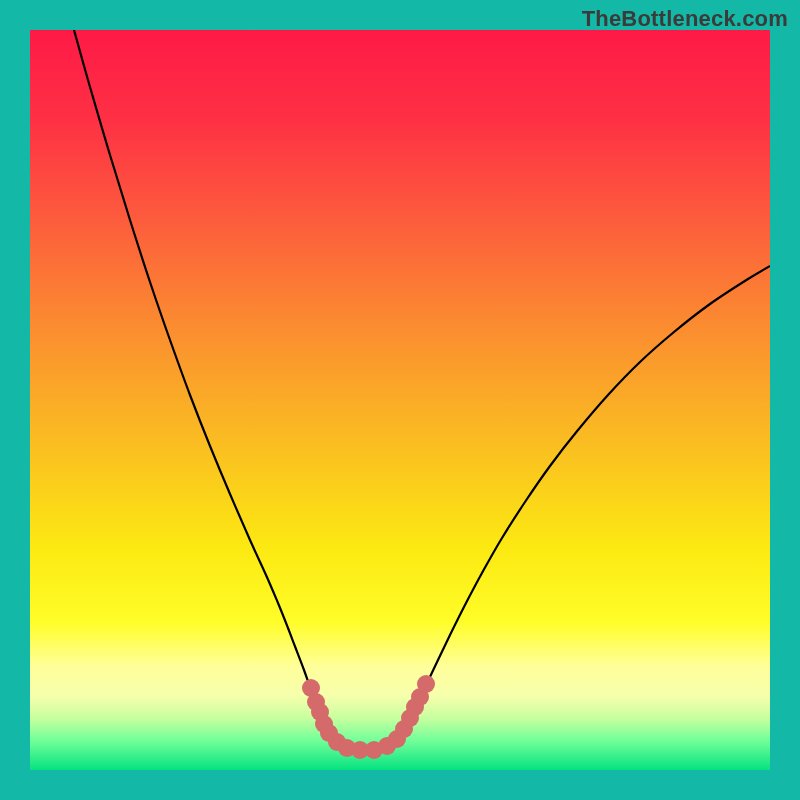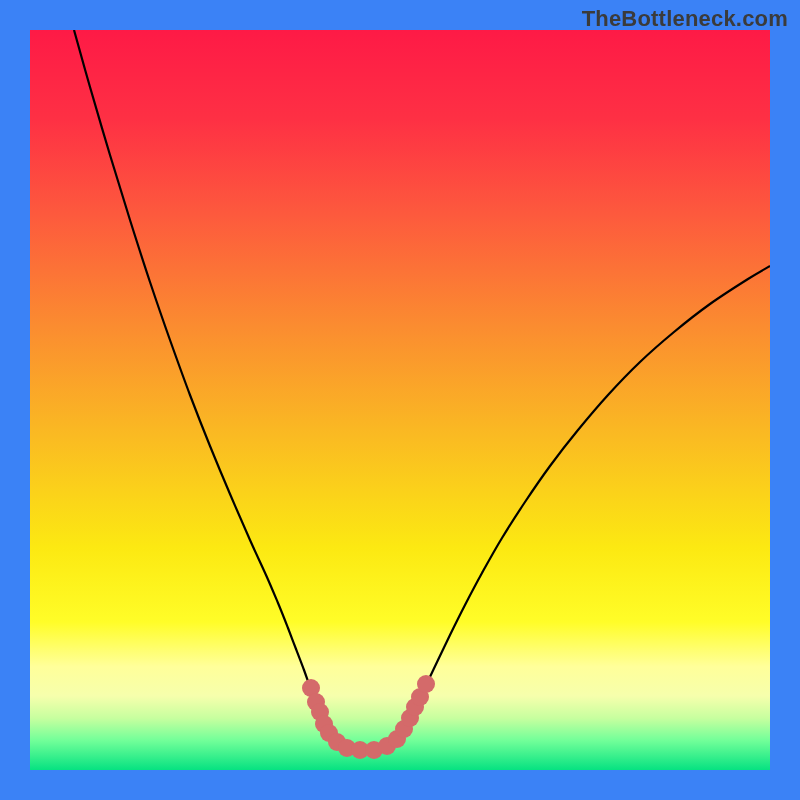--- a/index.html
+++ b/index.html
@@ -10,21 +10,21 @@
     background: #000;
     overflow: hidden;
     font-family: Arial, Helvetica, sans-serif;
   }
   .frame {
     position: absolute;
     left: 0;
     top: 0;
     width: 800px;
     height: 800px;
-    background: #3b82f6;
+    background: #14b8a6;
   }
   .plot {
     position: absolute;
     left: 30px;
     top: 30px;
     width: 740px;
     height: 740px;
     overflow: hidden;
   }
   .curve-svg {

